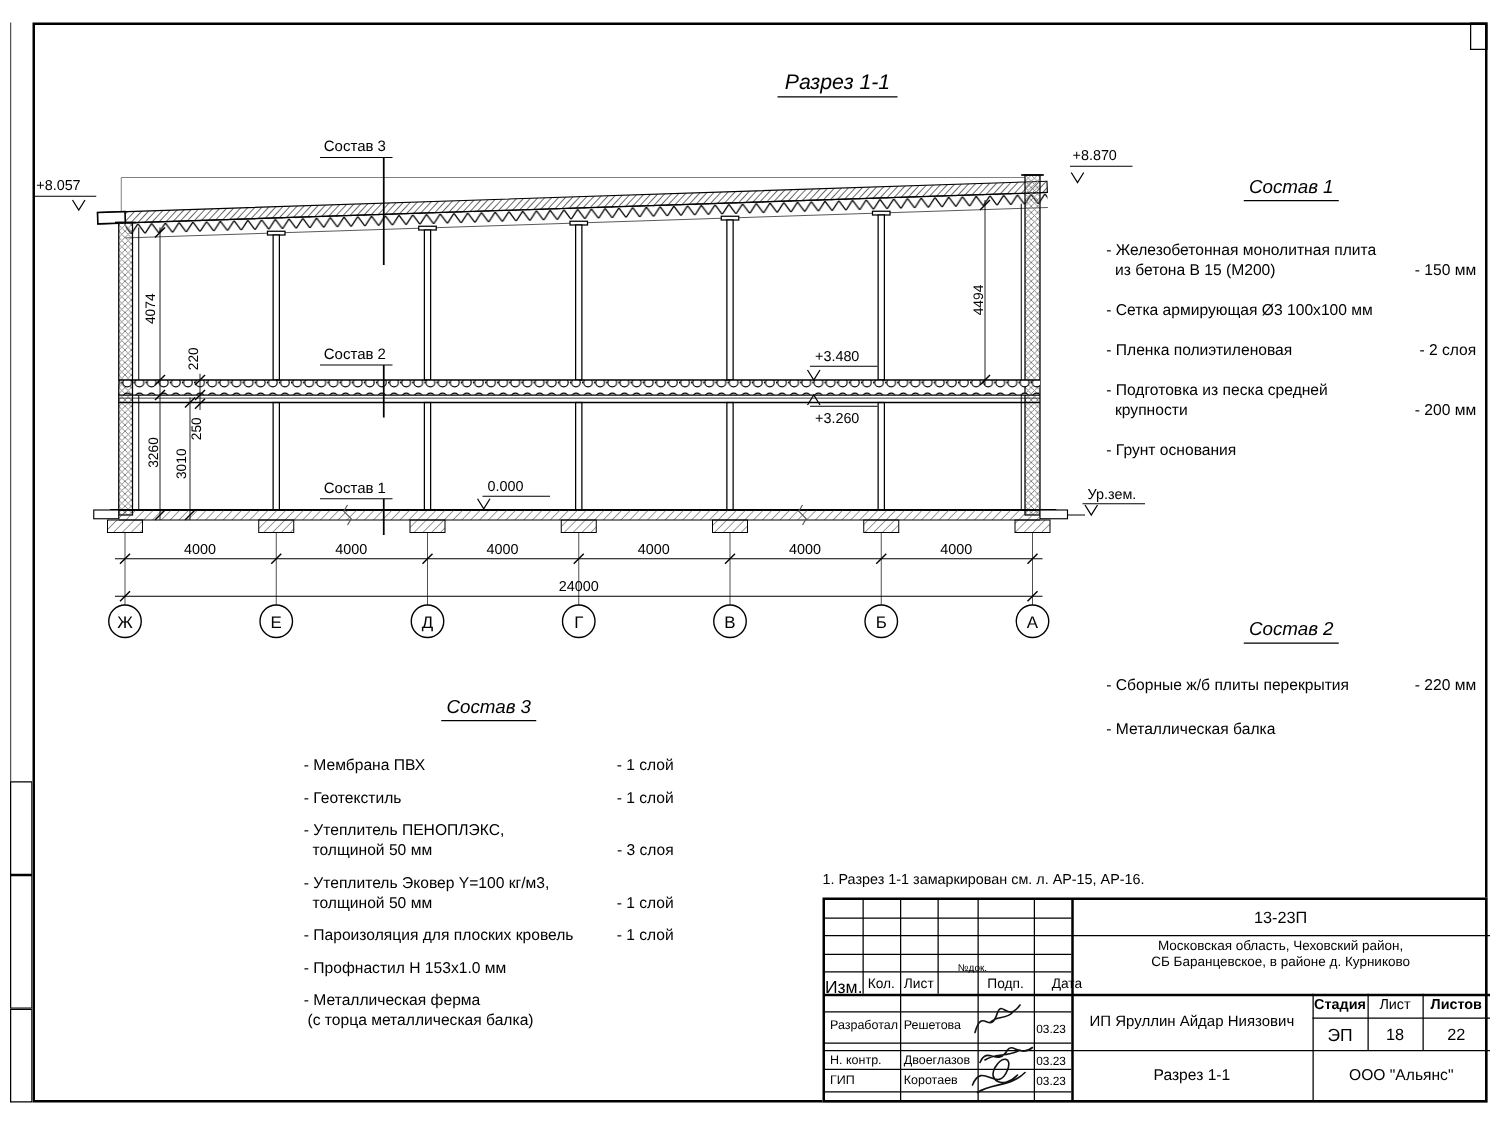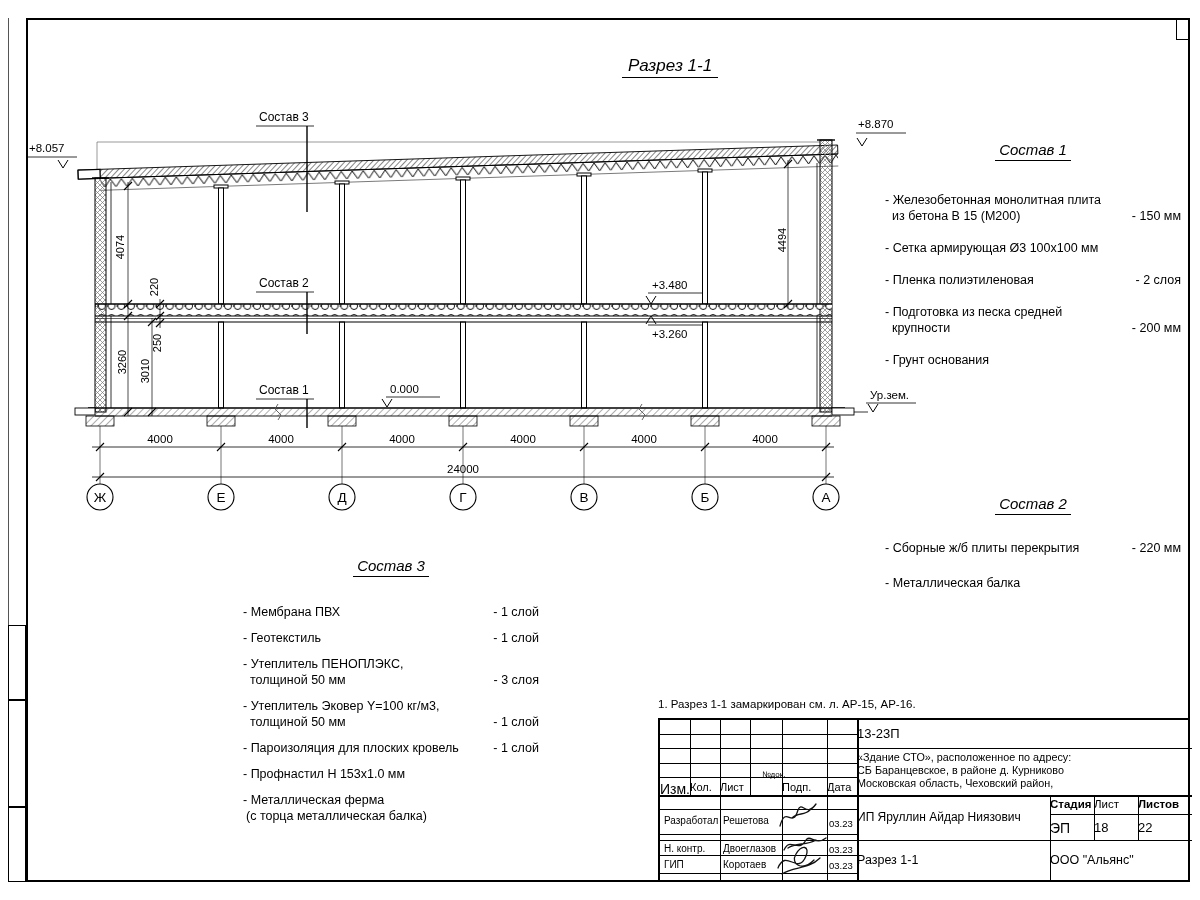--- a/index.html
+++ b/index.html
@@ -29,21 +29,21 @@
   #comp3 .hdr{margin-bottom:30px;}
   #comp3 .item{margin-top:10px;}
   
   .note{left:658px;top:698px;width:420px;font-size:11.5px;}
   
   .tb{left:658px;top:718px;width:532px;height:164px;border:2px solid #000;box-sizing:border-box;background:#fff;}
   .tb .vl,.tb .hl{position:absolute;background:#000;}
   .tb .vl{width:1px;}
   .tb .hl{height:1px;}
   .tb .txt{position:absolute;white-space:nowrap;}
-  .tb .c{text-align:left;}
+  .tb .c{text-align:center;}
   
   svg text{font-family:"Liberation Sans",sans-serif;fill:#000;}
 </style>
 </head>
 <body>
 
 <div class="page">
 
   <div class="abs outer-left"></div>
   <div class="abs frame"></div>
@@ -392,23 +392,22 @@
     <div class="txt" style="left:169px;top:98px;font-size:9.5px;">03.23</div>
     <div class="txt" style="left:4px;top:123px;font-size:10px;">Н. контр.</div>
     <div class="txt" style="left:63px;top:123px;font-size:10px;">Двоеглазов</div>
     <div class="txt" style="left:169px;top:124px;font-size:9.5px;">03.23</div>
     <div class="txt" style="left:4px;top:139px;font-size:10px;">ГИП</div>
     <div class="txt" style="left:63px;top:139px;font-size:10px;">Коротаев</div>
     <div class="txt" style="left:169px;top:140px;font-size:9.5px;">03.23</div>
 
     <div class="txt c" style="left:197px;top:6px;width:335px;font-size:13px;">13-23П</div>
     <div class="txt c" style="left:197px;top:31px;width:335px;font-size:10.8px;line-height:13px;">
-      <div>«Здание СТО», расположенное по адресу:</div>
+      <div>Московская область, Чеховский район,</div>
       <div>СБ Баранцевское, в районе д. Курниково</div>
-      <div>Московская область, Чеховский район,</div>
     </div>
     <div class="txt c" style="left:197px;top:90px;width:193px;font-size:12px;">ИП Яруллин Айдар Ниязович</div>
     <div class="txt c" style="left:197px;top:133px;width:193px;font-size:12.5px;">Разрез 1-1</div>
     <div class="txt c" style="left:390px;top:78px;width:44px;font-size:11.5px;font-weight:bold;">Стадия</div>
     <div class="txt c" style="left:434px;top:78px;width:44px;font-size:11.5px;">Лист</div>
     <div class="txt c" style="left:478px;top:78px;width:54px;font-size:11.5px;font-weight:bold;">Листов</div>
     <div class="txt c" style="left:390px;top:100px;width:44px;font-size:14px;">ЭП</div>
     <div class="txt c" style="left:434px;top:100px;width:44px;font-size:13px;">18</div>
     <div class="txt c" style="left:478px;top:100px;width:54px;font-size:13px;">22</div>
     <div class="txt c" style="left:390px;top:133px;width:142px;font-size:12.5px;">ООО "Альянс"</div>

